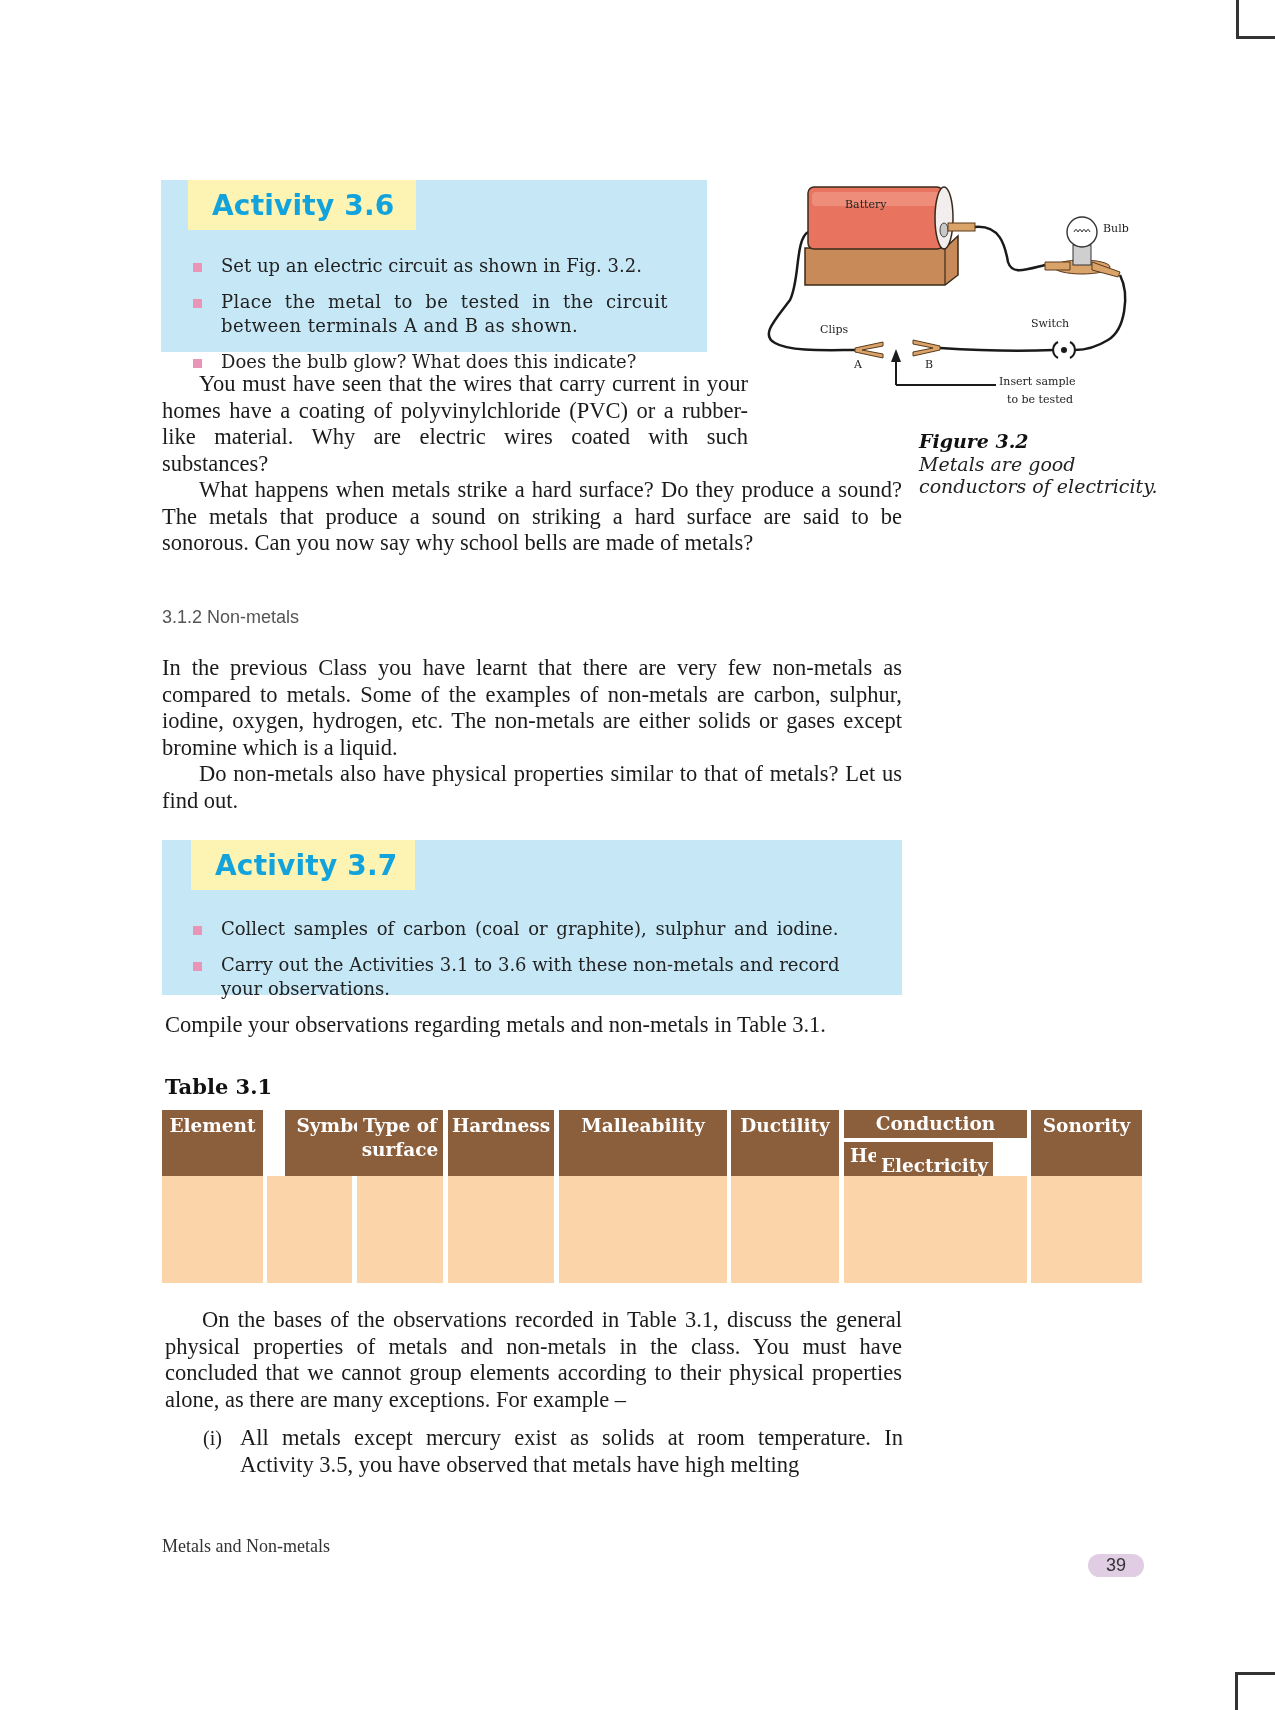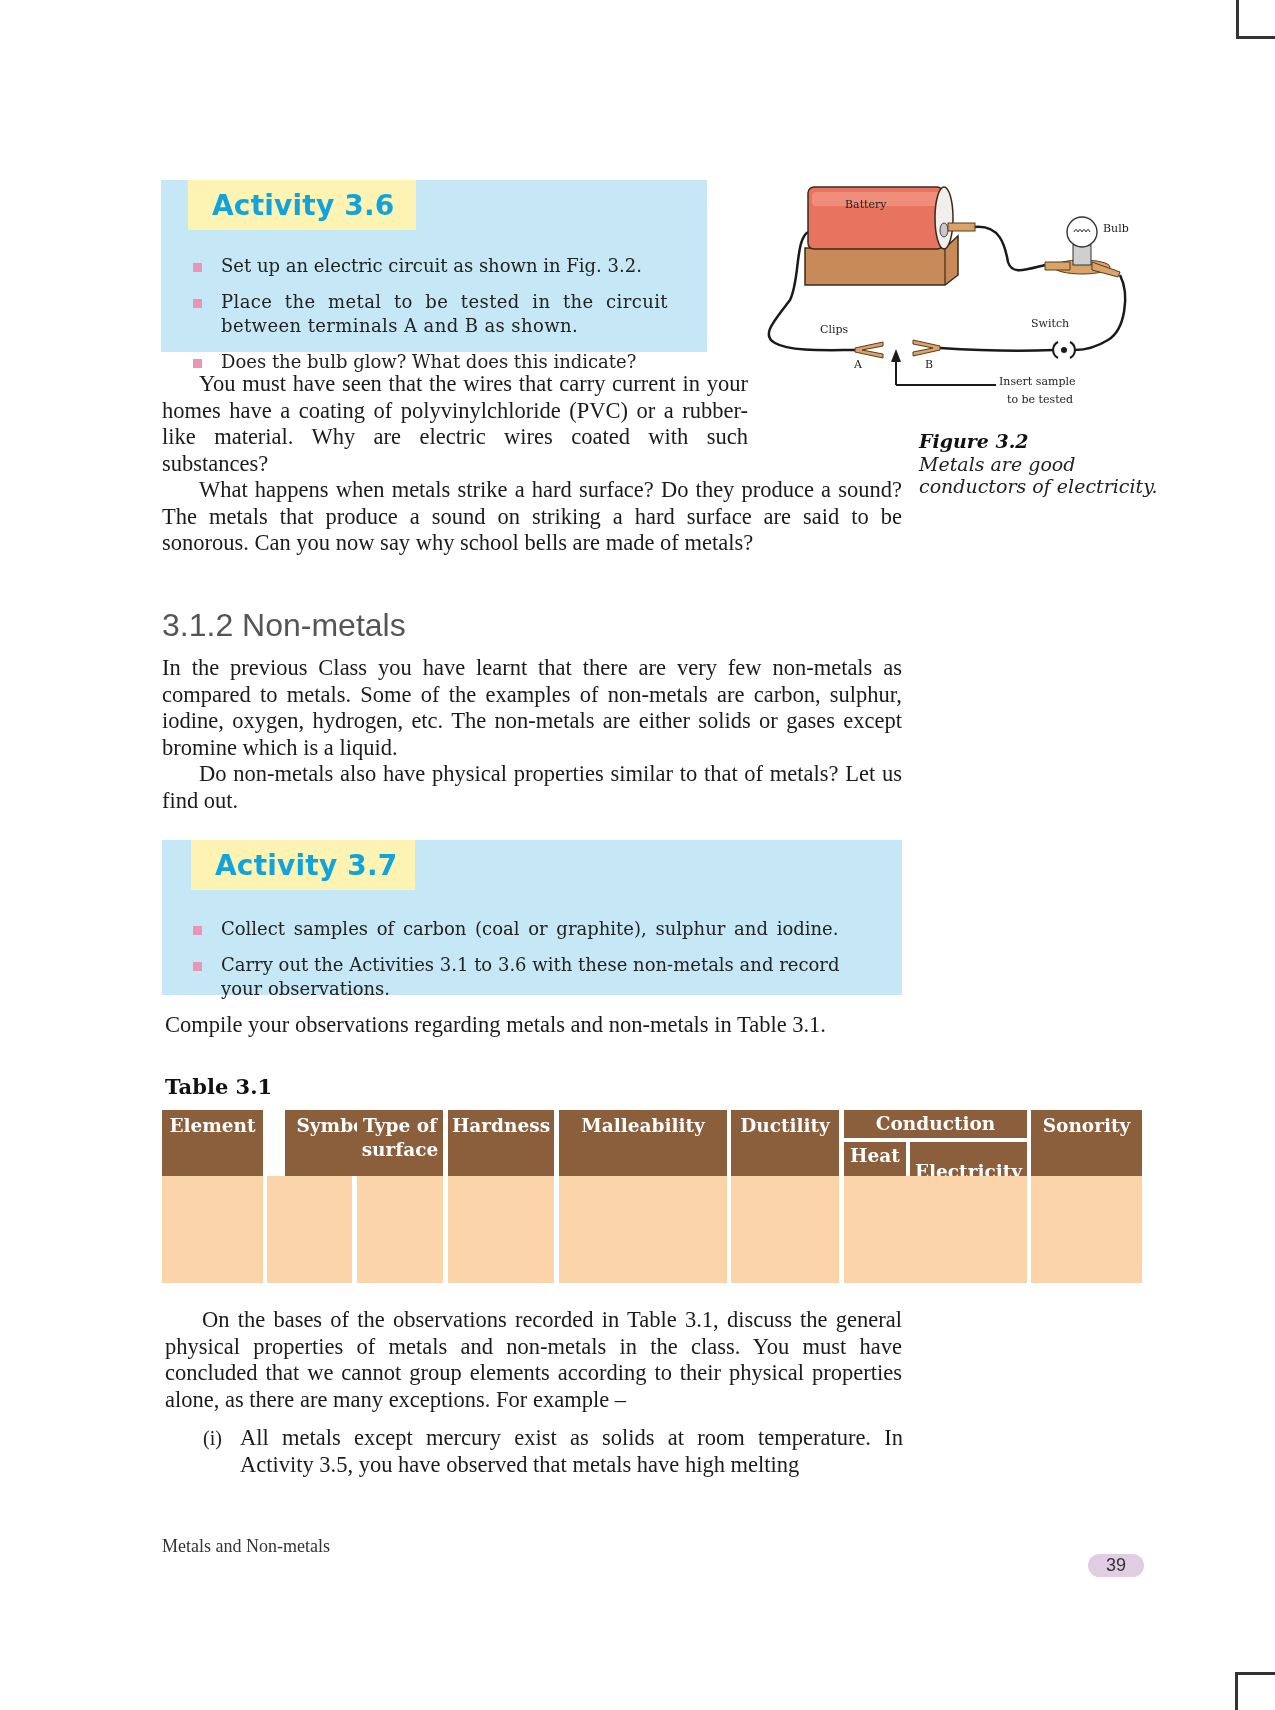--- a/index.html
+++ b/index.html
@@ -30,21 +30,21 @@
     }
 
     .prose {
       position: absolute; font-family: "Liberation Serif", serif; font-size: 22.5px;
       line-height: 26.5px; color: #1b1b1b; text-align: justify; margin: 0;
     }
     .prose p { margin: 0; }
     .indent { text-indent: 37px; }
 
     .section-heading {
-      position: absolute; font-family: "Liberation Sans", sans-serif; font-size: 32px;
+      position: absolute; font-family: "Liberation Sans", sans-serif; font-size: 18px;
       color: #555; margin: 0; font-weight: normal;
     }
 
     .fig-label { position: absolute; font-family: "DejaVu Serif", serif; font-size: 11px; color: #222; white-space: nowrap; }
     .fig-caption-title { position: absolute; font-family: "DejaVu Serif", serif; font-style: italic; font-weight: bold; font-size: 19px; color: #111; }
     .fig-caption-text { position: absolute; font-family: "DejaVu Serif", serif; font-style: italic; font-size: 19px; line-height: 22px; color: #222; }
 
     .table-title { position: absolute; font-family: "DejaVu Serif", serif; font-weight: bold; font-size: 21px; color: #111; }
     .th {
       position: absolute; background: #8b5e3c; color: #fff;
@@ -168,21 +168,21 @@
 <div class="th" style="left:285px; top:1110px; width:99px; height:66px;">Symbol</div>
 <div class="th" style="left:357px; top:1110px; width:86px; height:66px;">
   <div>Type of</div>
   <div>surface</div>
 </div>
 <div class="th" style="left:448px; top:1110px; width:106px; height:66px;">Hardness</div>
 <div class="th" style="left:559px; top:1110px; width:168px; height:66px;">Malleability</div>
 <div class="th" style="left:731px; top:1110px; width:108px; height:66px;">Ductility</div>
 <div class="th" style="left:844px; top:1110px; width:183px; height:28px; padding-top:2px;">Conduction</div>
 <div class="th" style="left:844px; top:1142px; width:62px; height:34px; padding-top:2px;">Heat</div>
-<div class="th" style="left:910px; top:1142px; width:117px; height:34px; padding-top:18px;">Electricity</div>
+<div class="th" style="left:876px; top:1142px; width:117px; height:34px; padding-top:12px;">Electricity</div>
 <div class="th" style="left:1031px; top:1110px; width:111px; height:66px; text-align:center; padding-left:0;">Sonority</div>
 
 <div class="td" style="left:162px; top:1176px; width:101px; height:107px;"></div>
 <div class="td" style="left:267px; top:1176px; width:85px; height:107px;"></div>
 <div class="td" style="left:357px; top:1176px; width:86px; height:107px;"></div>
 <div class="td" style="left:448px; top:1176px; width:106px; height:107px;"></div>
 <div class="td" style="left:559px; top:1176px; width:168px; height:107px;"></div>
 <div class="td" style="left:731px; top:1176px; width:108px; height:107px;"></div>
 <div class="td" style="left:844px; top:1176px; width:183px; height:107px;"></div>
 <div class="td" style="left:1031px; top:1176px; width:111px; height:107px;"></div>

